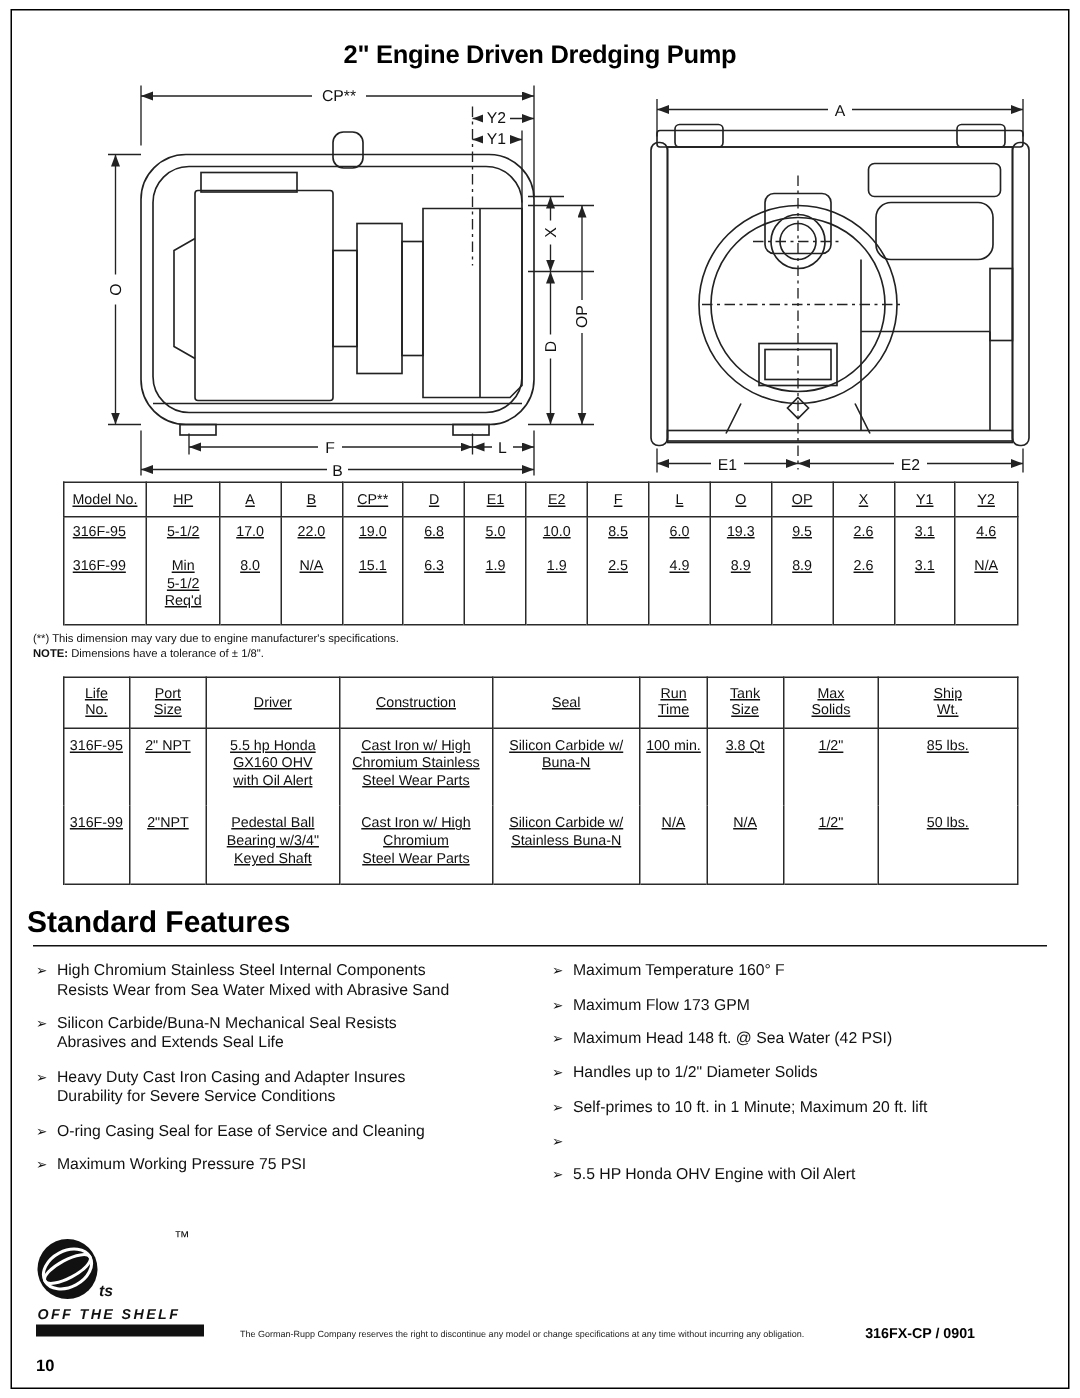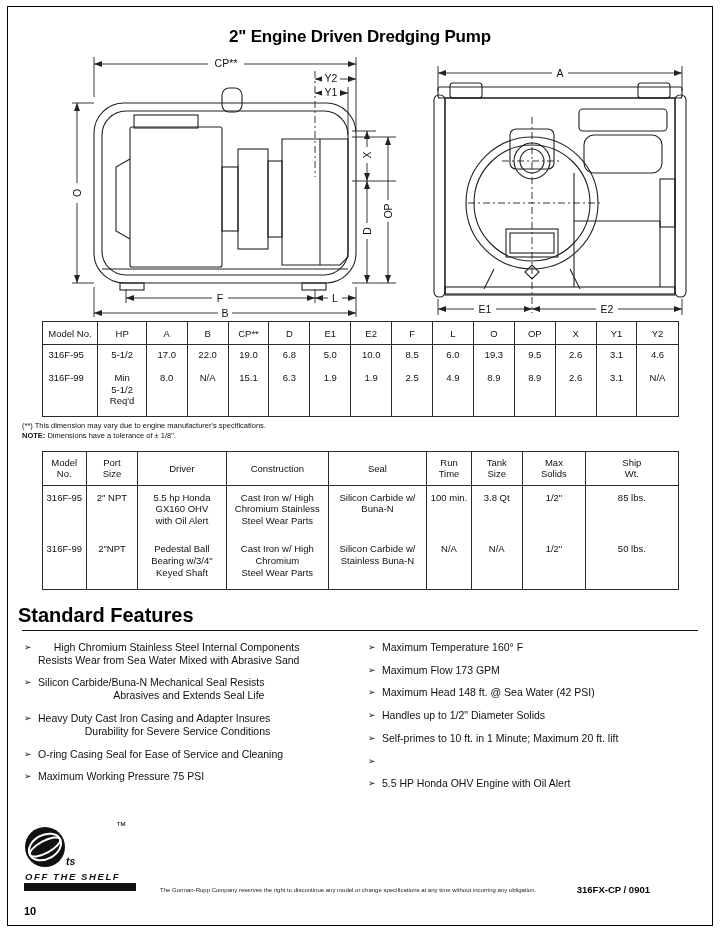--- a/index.html
+++ b/index.html
@@ -10,21 +10,21 @@
 
   h1.title { font-size:17px; font-weight:bold; color:#000; text-align:center; margin:16px 0 2px 0; letter-spacing:-0.2px; }
 
   .drawings { display:flex; align-items:flex-start; margin:4px 0 0 46px; }
   .drawings svg { display:block; }
   .dwg-front-wrap { margin-left:24px; margin-top:10px; }
   svg text { font-family:"Liberation Sans", sans-serif; font-size:10.5px; fill:#111; }
 
   h2.dim-title { font-size:13.5px; font-weight:bold; color:#000; text-align:center; margin:0 0 6px 0; }
 
-  table { border-collapse:collapse; width:637px; margin:0 auto; table-layout:fixed; font-size:9.5px; color:#111; }
+  table { border-collapse:collapse; width:637px; margin:0 auto; table-layout:fixed; font-size:9.5px; color:#111;text-decoration:underline; }
   table th { border:1px solid #2b2b2b; font-weight:normal; text-align:center; vertical-align:middle; white-space:pre-line; padding:3px 1px; }
   table td { border-left:1px solid #2b2b2b; border-right:1px solid #2b2b2b; border-bottom:1px solid #2b2b2b;
              text-align:center; vertical-align:top; white-space:pre-line; padding:4px 1px 5px 1px; line-height:1.25; }
   table { border:1px solid #2b2b2b; }
   #dim-table td { border-bottom:none; }
   #dim-table { height:96px; }
   #dim-table tbody td:first-child { text-align:left; padding-left:6px; }
   #dim-table th { height:23px; }
   #spec-table th { height:34px; }
   #spec-table td { border-bottom:none; padding-top:6px; padding-bottom:10px; }
@@ -35,21 +35,21 @@
 
   h2.features-title { font-size:20px; font-weight:bold; color:#000; text-align:left; margin:14px 0 3px 0; }
   .rule { border-top:1.5px solid #111; margin:0 4px 10px 4px; }
 
   .features { display:flex; margin:2px 2px 0 6px; }
   .features ul { list-style:none; margin:0; padding:0; }
   .features .colL { width:330px; }
   .features .colR { flex:1; padding-left:14px; }
   .features li { display:flex; font-size:10.5px; line-height:1.22; margin-bottom:10px; color:#111; }
   .features .bul { flex:0 0 14px; font-size:9px; padding-top:1px; color:#111; }
-  .features .btext { white-space:pre-line;text-align:right; }
+  .features .btext { white-space:pre-line; }
 
   .footer { position:absolute; left:16px; right:16px; bottom:8px; display:flex; align-items:flex-end; }
   .logo { width:130px; }
   .logo-tagline { font-size:9.5px; font-weight:bold; font-style:italic; letter-spacing:1.6px; color:#111; margin:-4px 0 1px 1px; }
   .logo-bar { width:112px; height:8px; background:#111; }
   .logo-product { font-size:29px; font-weight:bold; letter-spacing:0.5px; color:#000; line-height:0.95; margin-top:1px; transform:scaleY(1.05); transform-origin:left top; }
   .page-number { font-size:11px; font-weight:bold; color:#000; margin-top:14px; }
   .disclaimer { flex:1; font-size:6px; color:#222; padding:0 6px 24px 6px; }
   .doc-code { font-size:9.5px; font-weight:bold; color:#000; padding:0 46px 22px 0; white-space:nowrap; }
 </style>
@@ -280,21 +280,21 @@
           <col style="width:14%">
           <col style="width:16%">
           <col style="width:15.5%">
         <col style="width:7%">
           <col style="width:8%">
           <col style="width:10%">
           <col style="width:14.5%">
       </colgroup>
       <thead>
         <tr>
-            <th>Model
+            <th>Life
 No.</th>
             <th>Port
 Size</th>
             <th>Driver</th>
             <th>Construction</th>
             <th>Seal</th>
             <th>Run
 Time</th>
             <th>Tank
 Size</th>

